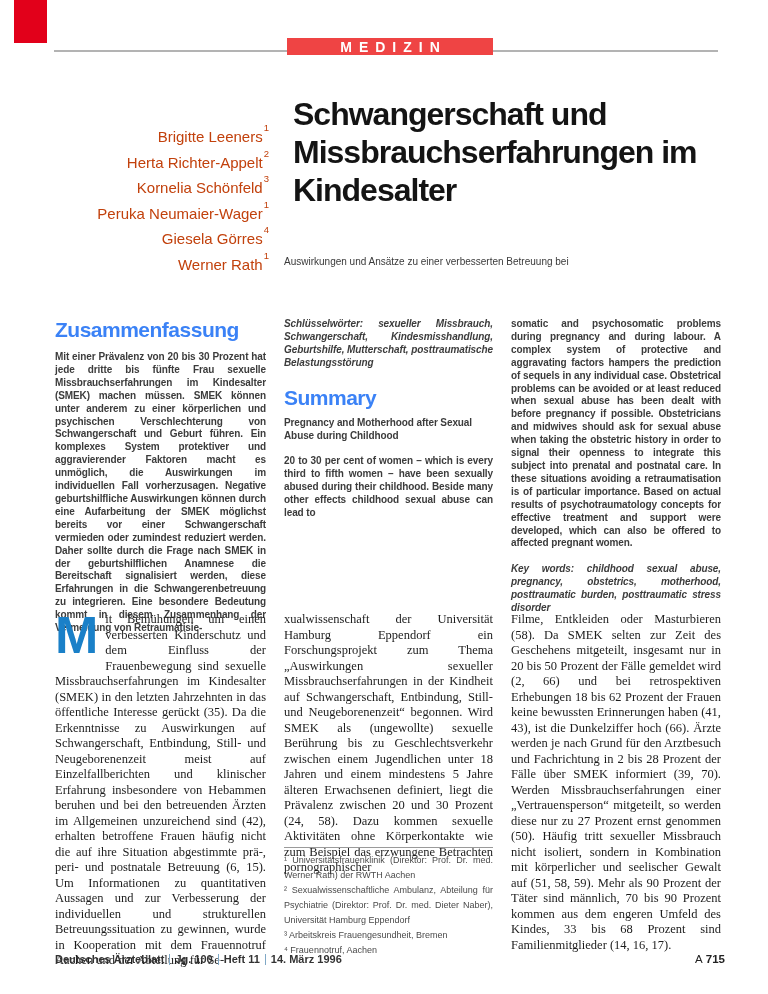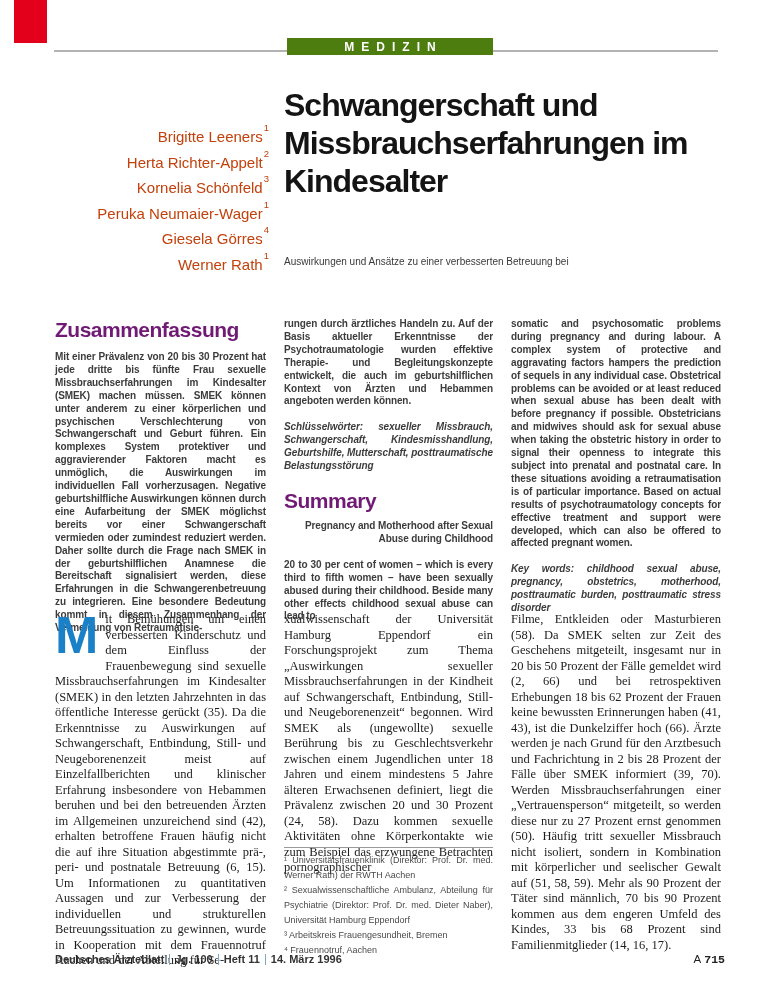--- a/index.html
+++ b/index.html
@@ -1,99 +1,98 @@
 <!DOCTYPE html>
 <html lang="de"><head>
 <meta charset="utf-8">
 <style>
   html,body{margin:0;padding:0;background:#ffffff;}
   .page{position:relative;width:768px;height:994px;background:#ffffff;overflow:hidden;
         font-family:"Liberation Sans",sans-serif;}
   
   .corner{position:absolute;left:14px;top:0;width:33px;height:43px;background:#e2001a;}
   .toprule{position:absolute;left:54px;top:50px;width:664px;height:2px;background:#b3b3b3;}
-  .kicker{position:absolute;left:287px;top:38px;width:206px;height:17px;background:#4d7c0f;
-          color:#ffffff;font-size:12px;font-weight:bold;letter-spacing:7px;
+  .kicker{position:absolute;left:287px;top:38px;width:206px;height:17px;background:#ef4444;
+          color:#ffffff;font-size:14px;font-weight:bold;letter-spacing:7px;
           display:flex;align-items:center;justify-content:center;padding-left:7px;box-sizing:border-box;}
   
   .authors{position:absolute;left:40px;top:122px;width:228px;text-align:right;
            font-size:15px;line-height:21.5px;color:#c2410c;}
   .authors sup{font-size:9.5px;position:relative;top:-5px;left:1px;}
   
   .title{position:absolute;left:284px;top:86px;width:460px;color:#141414;
          font-weight:bold;font-size:32px;line-height:38px;letter-spacing:-1px;}
   .title div{white-space:nowrap;}
   .subtitle{position:absolute;left:284px;top:251px;width:460px;color:#3a3a3a;
             font-size:10px;line-height:22px;}
   .subtitle div{white-space:nowrap;}
   
   .col{position:absolute;text-align:justify;}
   .c1{left:55px;width:211px;}
   .c2{left:284px;width:209px;}
   .c3{left:511px;width:210px;}
   .abs{top:318px;font-weight:bold;font-size:10px;line-height:12.9px;
        color:#3c3c3c;letter-spacing:-0.1px;}
-  .abs-head{font-size:21px;line-height:24px;letter-spacing:-0.5px;color:#701a75;
+  .abs-head{font-size:21px;line-height:24px;letter-spacing:-0.5px;color:#3b82f6;
             font-weight:bold;text-align:left;margin:0 0 9px 0;}
   .abs p{margin:0 0 13px 0;}
   .kw{font-style:italic;}
-  .en-title{margin:0 0 2px 0;text-align:right;}
+  .en-title{margin:0 0 2px 0;text-align:left;}
   
   .bodycol{top:612px;font-family:"Liberation Serif",serif;font-size:12.5px;
            line-height:15.5px;color:#1c1c1c;}
   .dropcap{float:left;color:#1a80c8;font-family:"Liberation Sans",sans-serif;
            font-weight:bold;font-size:52px;line-height:44px;height:46px;
            margin:1px 7px 0 0;}
   
   .fnrule{position:absolute;left:284px;top:847px;width:209px;height:1px;background:#9a9a9a;}
   .footnotes{position:absolute;left:284px;top:853px;width:209px;text-align:justify;
              font-size:9px;line-height:15px;color:#4a4a4a;}
   
   .footer-left{position:absolute;left:55px;top:953px;display:flex;align-items:center;
                font-size:11px;color:#333333;font-weight:bold;}
   .footer-left .seg{white-space:nowrap;}
   .fdiv{width:1px;height:11px;background:#7fa8c6;margin:0 5px;}
   .footer-right{position:absolute;right:43px;top:953px;font-size:11.5px;color:#222222;}
-  .footer-right b{font-weight:bold;font-family:Liberation Mono, monospace;}
+  .footer-right b{font-weight:bold;}
 </style>
 </head>
 <body>
 
 <div class="page">
 
   <div class="corner"></div>
   <div class="toprule"></div>
   <div class="kicker">MEDIZIN</div>
 
   <div class="authors">
     <div><span>Brigitte Leeners</span><sup>1</sup></div>
     <div><span>Herta Richter-Appelt</span><sup>2</sup></div>
     <div><span>Kornelia Schönfeld</span><sup>3</sup></div>
     <div><span>Peruka Neumaier-Wager</span><sup>1</sup></div>
     <div><span>Giesela Görres</span><sup>4</sup></div>
     <div><span>Werner Rath</span><sup>1</sup></div>
   </div>
 
-  <h1 class="title" style="margin:0;">
+  <h1 class="title" style="margin:9px;">
     <div>Schwangerschaft und</div>
     <div>Missbrauchserfahrungen im</div>
     <div>Kindesalter</div>
   </h1>
 
   <div class="subtitle">
     <div>Auswirkungen und Ansätze zu einer verbesserten Betreuung bei</div>
   </div>
 
   <div class="col c1 abs">
     <h2 class="abs-head" style="margin-top:0;">Zusammenfassung</h2>
     <p>Mit einer Prävalenz von 20 bis 30 Prozent hat jede dritte bis fünfte Frau sexuelle Missbrauchserfahrungen im Kindesalter (SMEK) machen müssen. SMEK können unter anderem zu einer körperlichen und psychischen Verschlechterung von Schwangerschaft und Geburt führen. Ein komplexes System protektiver und aggravierender Faktoren macht es unmöglich, die Auswirkungen im individuellen Fall vorherzusagen. Negative geburtshilfliche Auswirkungen können durch eine Aufarbeitung der SMEK möglichst bereits vor einer Schwangerschaft vermieden oder zumindest reduziert werden. Daher sollte durch die Frage nach SMEK in der geburtshilflichen Anamnese die Bereitschaft signalisiert werden, diese Erfahrungen in die Schwangerenbetreuung zu integrieren. Eine besondere Bedeutung kommt in diesem Zusammenhang der Vermeidung von Retraumatisie-</p>
   </div>
 
   <div class="col c2 abs">
-    <p>rungen durch ärztliches Handeln zu. Auf der Basis aktueller Erkenntnisse der Psychotraumatologie wurden effektive Therapie- und Begleitungskonzepte entwickelt, die auch im geburtshilflichen Kontext von Ärzten und Hebammen angeboten werden können.</p>
     <p class="kw" style="margin-bottom:16px;">Schlüsselwörter: sexueller Missbrauch, Schwangerschaft, Kindesmisshandlung, Geburtshilfe, Mutterschaft, posttraumatische Belastungsstörung</p>
     <h2 class="abs-head" style="margin-top:0;margin-bottom:7px;">Summary</h2>
     <p class="en-title">Pregnancy and Motherhood after Sexual Abuse during Childhood</p>
     <p>20 to 30 per cent of women – which is every third to fifth women – have been sexually abused during their childhood. Beside many other effects childhood sexual abuse can lead to</p>
   </div>
 
   <div class="col c3 abs">
     <p>somatic and psychosomatic problems during pregnancy and during labour. A complex system of protective and aggravating factors hampers the prediction of sequels in any individual case. Obstetrical problems can be avoided or at least reduced when sexual abuse has been dealt with before pregnancy if possible. Obstetricians and midwives should ask for sexual abuse when taking the obstetric history in order to signal their openness to integrate this subject into prenatal and postnatal care. In these situations avoiding a retraumatisation is of particular importance. Based on actual results of psychotraumatology concepts for effective treatment and support were developed, which can also be offered to affected pregnant women.</p>
     <p class="kw">Key words: childhood sexual abuse, pregnancy, obstetrics, motherhood, posttraumatic burden, posttraumatic stress disorder</p>
   </div>

